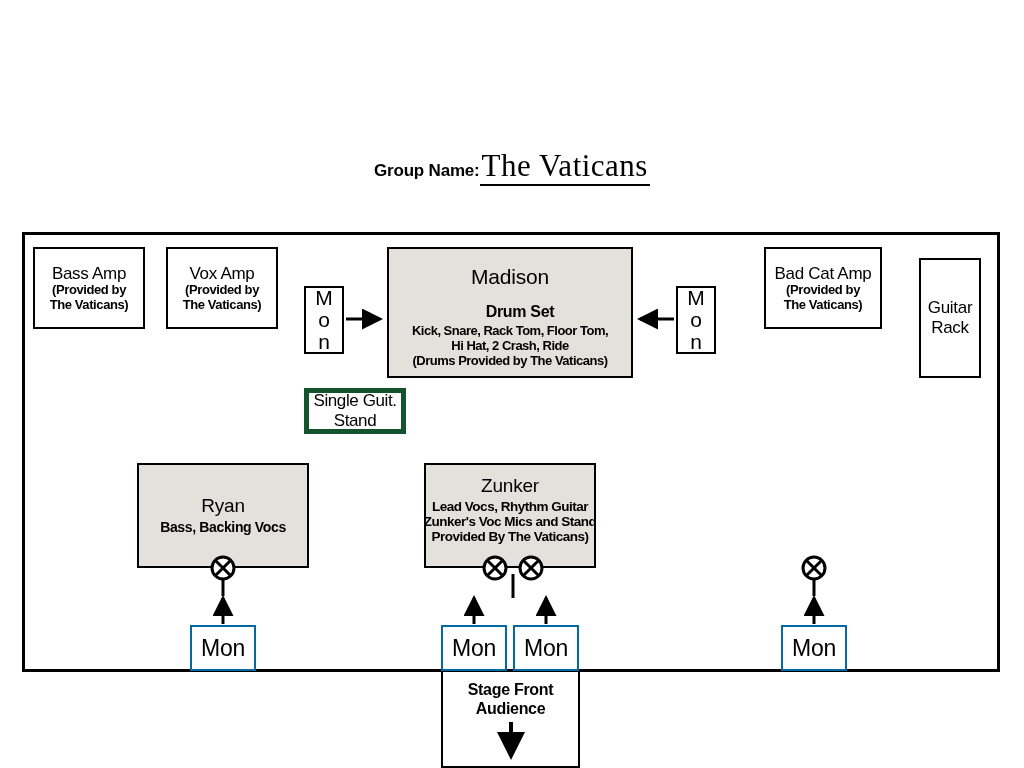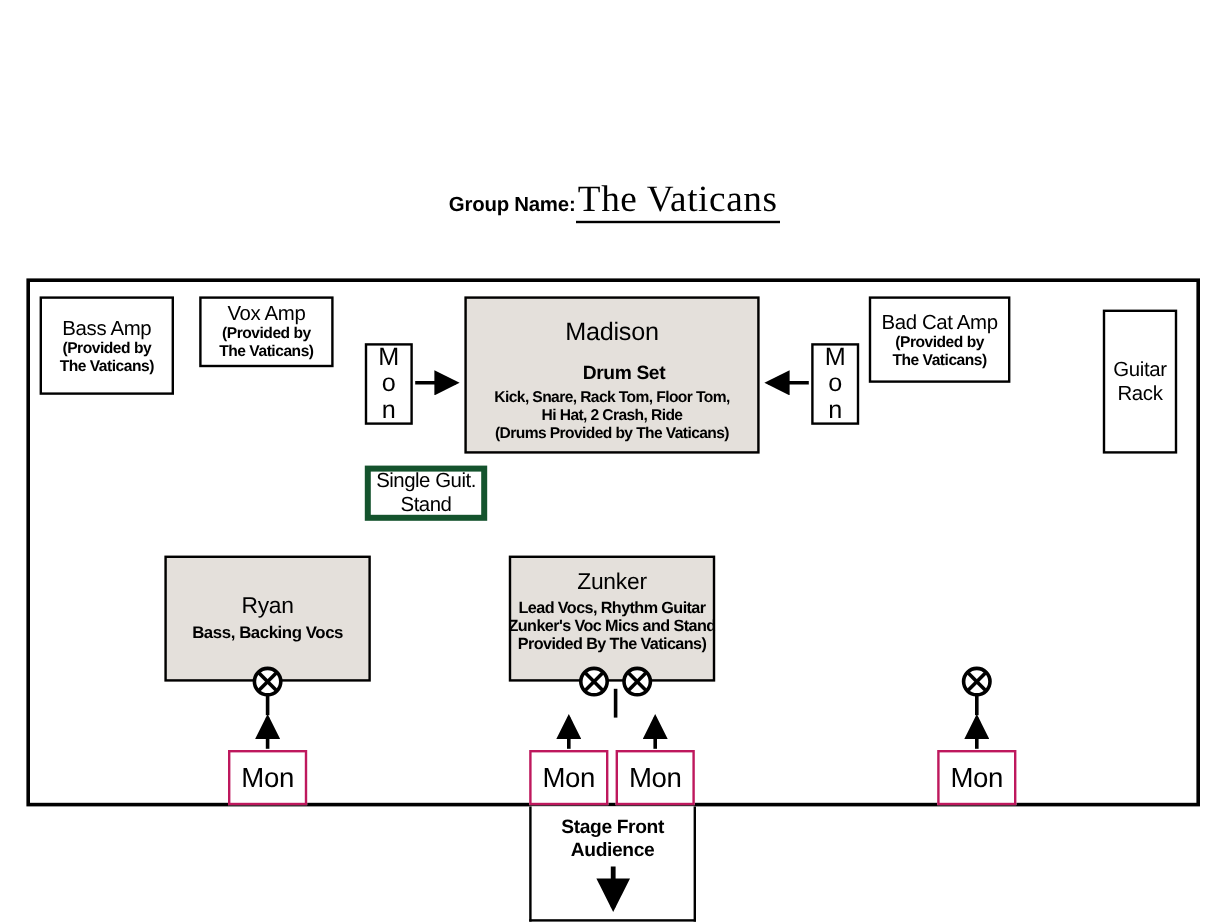--- a/index.html
+++ b/index.html
@@ -107,21 +107,21 @@
   .mon-vert span {
     display: block;
     font-size: 21px;
     font-weight: 500;
     line-height: 1.05;
   }
 
   
   .mon-box {
     position: absolute;
-    border: 2px solid #be185d;
+    border: 2px solid #0369a1;
     box-sizing: border-box;
     background: #fff;
     display: flex;
     align-items: center;
     justify-content: center;
     font-size: 23px;
     font-weight: 500;
     letter-spacing: -0.3px;
   }
 
@@ -192,21 +192,21 @@
   </div>
 
   <div class="stage"></div>
 
   <div class="box" style="left:33px; top:247px; width:112px; height:82px;">
     <div class="amp-name">Bass Amp</div>
     <div class="amp-sub">(Provided by</div>
     <div class="amp-sub">The Vaticans)</div>
   </div>
 
-  <div class="box" style="left:166px; top:247px; width:112px; height:59px;">
+  <div class="box" style="left:166px; top:247px; width:112px; height:82px;">
     <div class="amp-name">Vox Amp</div>
     <div class="amp-sub">(Provided by</div>
     <div class="amp-sub">The Vaticans)</div>
   </div>
 
   <div class="mon-vert" style="left:304px; top:286px; width:40px; height:68px;">
     <span>M</span>
     <span>o</span>
     <span>n</span>
   </div>
@@ -223,21 +223,21 @@
     <div class="b-line">Hi Hat, 2 Crash, Ride</div>
     <div class="b-line">(Drums Provided by The Vaticans)</div>
   </div>
 
   <div class="mon-vert" style="left:676px; top:286px; width:40px; height:68px;">
     <span>M</span>
     <span>o</span>
     <span>n</span>
   </div>
 
-  <div class="box" style="left:724px; top:247px; width:118px; height:72px;">
+  <div class="box" style="left:764px; top:247px; width:118px; height:82px;">
     <div class="amp-name">Bad Cat Amp</div>
     <div class="amp-sub">(Provided by</div>
     <div class="amp-sub">The Vaticans)</div>
   </div>
 
   <div class="guitar-rack" style="left:919px; top:258px; width:62px; height:120px;">
     <div>Guitar</div>
     <div>Rack</div>
   </div>
 

